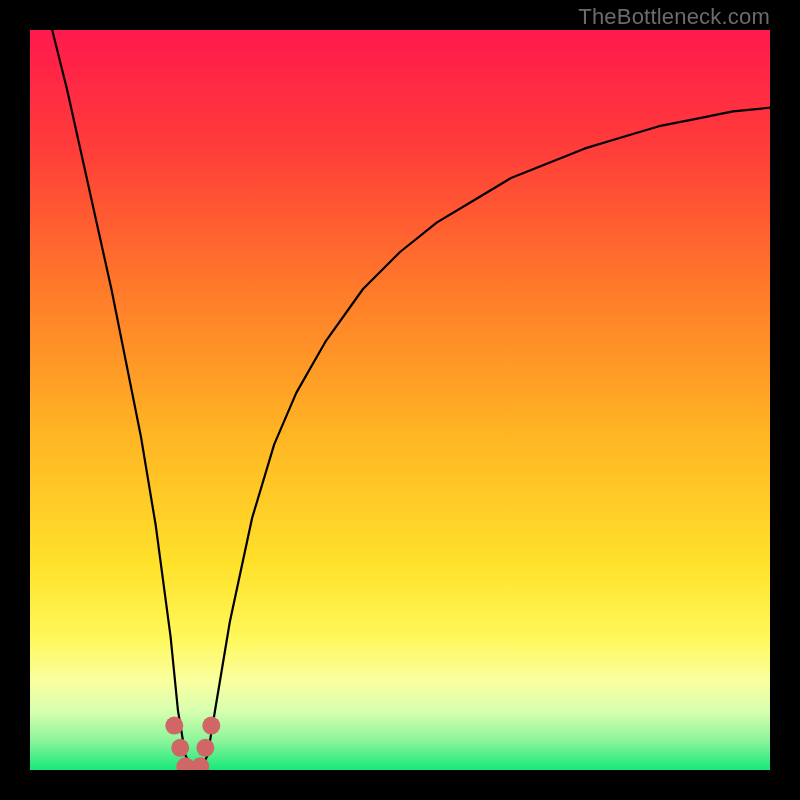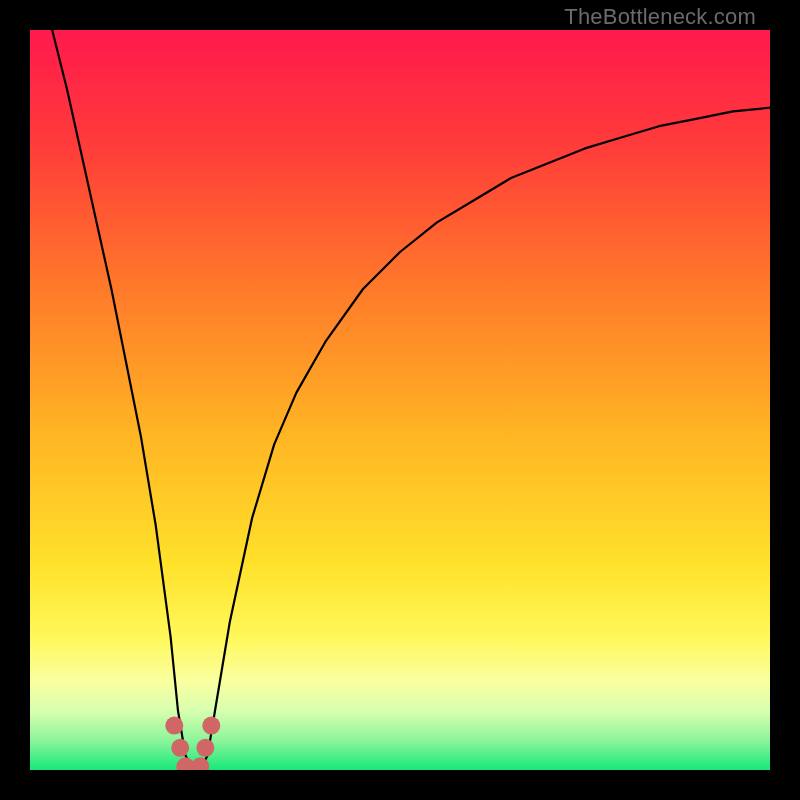--- a/index.html
+++ b/index.html
@@ -17,21 +17,21 @@
     width: 740px;
     height: 740px;
   }
   .gradient {
     position: absolute;
     inset: 0;
   }
   .watermark {
     position: absolute;
     top: 4px;
-    right: 44px;
+    right: 30px;
     font-family: Arial, Helvetica, sans-serif;
     font-size: 22px;
     color: #6b6b6b;
     letter-spacing: 0.2px;
   }
   svg.curve {
     position: absolute;
     inset: 0;
   }
 </style>

